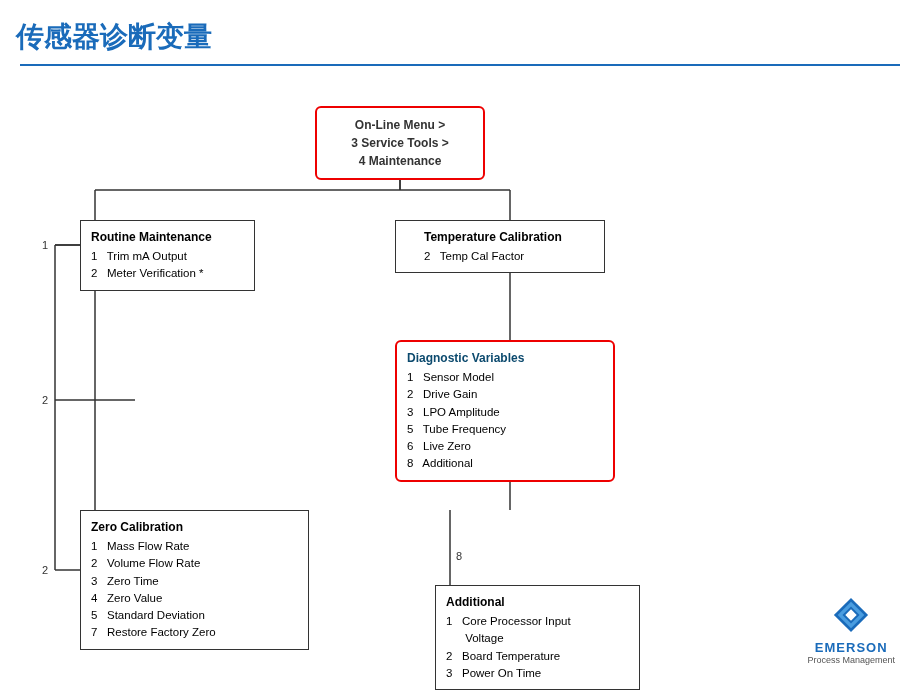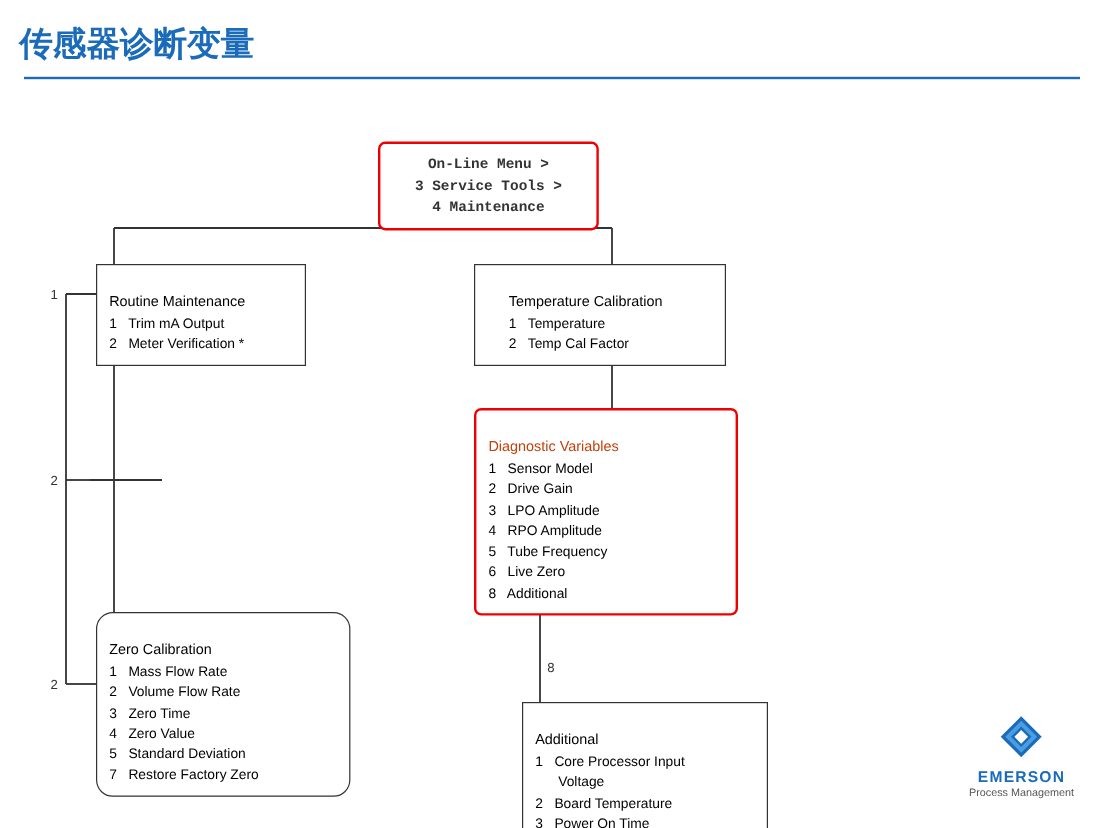--- a/index.html
+++ b/index.html
@@ -44,68 +44,65 @@
     .box {
       position: absolute;
       border: 1.5px solid #333;
       background: white;
       padding: 7px 10px;
       font-size: 11.5px;
       line-height: 1.5;
     }
 
     .box-title {
-      font-weight: normal;
+      font-weight: bold;
       font-size: 12px;
       display: block;
       margin-bottom: 2px;
-      margin-top: 14px;
     }
 
     .box-red {
       border: 2px solid #e00;
       border-radius: 6px;
     }
 
     .box-blue-title {
-      color: #c2410c;
+      color: #0c4a6e;
     }
 
     
     .box-root {
       left: 295px;
-      top: 28px;
-      width: 184px;
+      top: 16px;
+      width: 170px;
       text-align: center;
       border: 2px solid #e00;
       border-radius: 6px;
       font-size: 12px;
       font-weight: bold;
       color: #333;
       padding: 8px 12px;
-      font-family: Liberation Mono, monospace;
     }
 
     .box-routine {
       left: 60px;
       top: 130px;
       width: 175px;
     }
 
     .box-meter-verif {
       left: 115px;
       top: 255px;
       width: 195px;
     }
 
     .box-zero-cal {
       left: 60px;
       top: 420px;
-      width: 212px;
-      border-radius: 14px;
+      width: 229px;
     }
 
     .box-temp-cal {
       left: 375px;
       top: 130px;
       width: 210px;
       padding-left: 28px;
     }
 
     .box-diag {
@@ -224,30 +221,28 @@
       <div>1&nbsp;&nbsp; Mass Flow Rate</div>
       <div>2&nbsp;&nbsp; Volume Flow Rate</div>
       <div>3&nbsp;&nbsp; Zero Time</div>
       <div>4&nbsp;&nbsp; Zero Value</div>
       <div>5&nbsp;&nbsp; Standard Deviation</div>
       <div>7&nbsp;&nbsp; Restore Factory Zero</div>
     </div>
 
     <div class="box box-temp-cal">
       <span class="box-title">Temperature Calibration</span>
-      <div>1&nbsp;&nbsp; Temperature</div>
       <div>2&nbsp;&nbsp; Temp Cal Factor</div>
     </div>
 
     <div class="box box-diag box-red">
       <span class="box-title box-blue-title">Diagnostic Variables</span>
       <div>1&nbsp;&nbsp; Sensor Model</div>
       <div>2&nbsp;&nbsp; Drive Gain</div>
       <div>3&nbsp;&nbsp; LPO Amplitude</div>
-      <div>4&nbsp;&nbsp; RPO Amplitude</div>
       <div>5&nbsp;&nbsp; Tube Frequency</div>
       <div>6&nbsp;&nbsp; Live Zero</div>
       <div>8&nbsp;&nbsp; Additional</div>
     </div>
 
     <div class="box box-additional">
       <span class="box-title">Additional</span>
       <div>1&nbsp;&nbsp; Core Processor Input<br>&nbsp;&nbsp;&nbsp;&nbsp;&nbsp; Voltage</div>
       <div>2&nbsp;&nbsp; Board Temperature</div>
       <div>3&nbsp;&nbsp; Power On Time</div>

